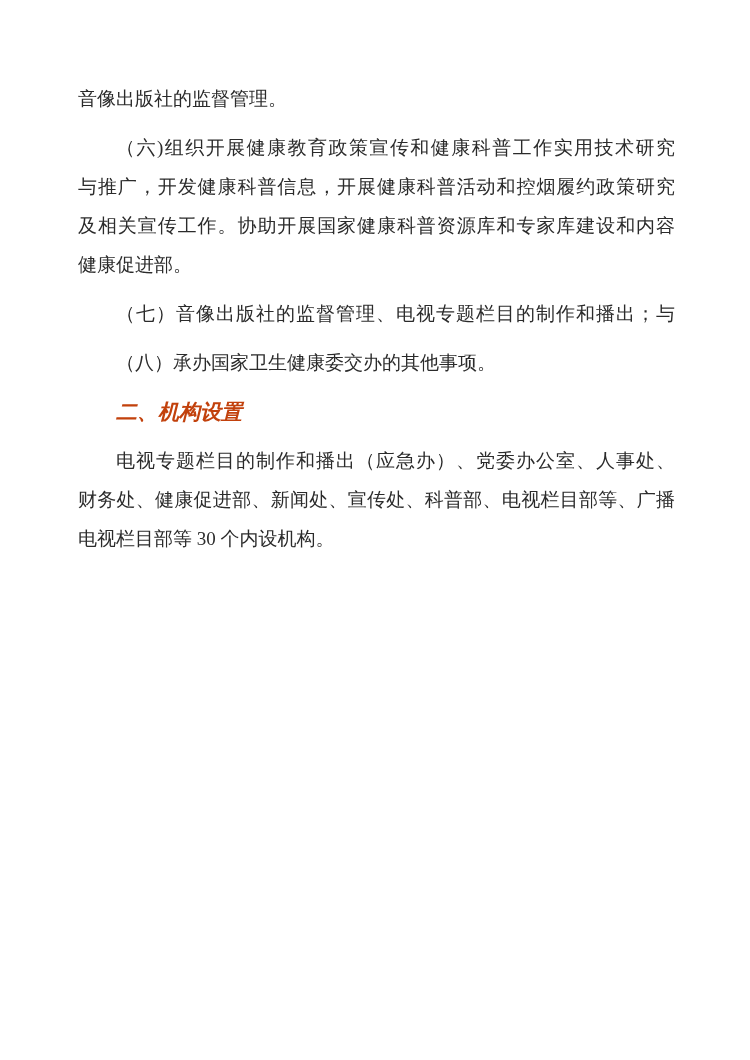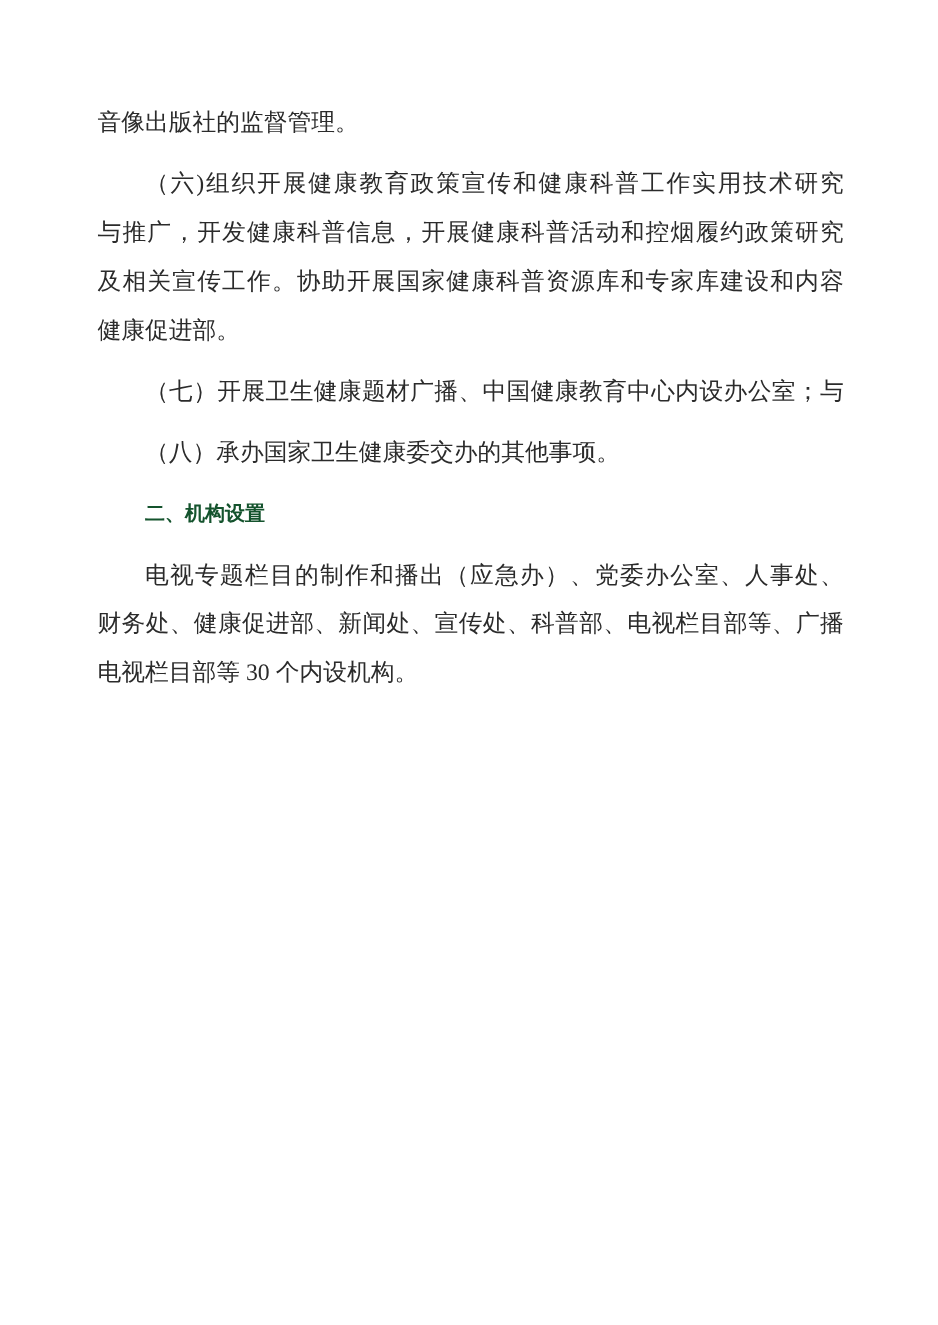--- a/index.html
+++ b/index.html
@@ -39,22 +39,23 @@
     text-align: justify;
     text-align-last: justify;
     text-justify: inter-character;
   }
   .line.indent {
     text-indent: 38px;
   }
   .para.heading .line {
     font-family: "Liberation Sans", sans-serif;
     font-weight: bold;
-    font-size: 16px;
-    color: #14532d;
+    font-size: 21px;
+    color: #c2410c;
+    font-style: italic;
   }
   .footer {
     position: absolute;
     top: 956px;
     left: 0;
     width: 100%;
     text-align: center;
     font-size: 15px;
     color: #333333;
   }
@@ -67,21 +68,21 @@
       <div class="para body">
         <div class="line">音像出版社的监督管理。</div>
       </div>
       <div class="para body">
         <div class="line indent justify">（六)组织开展健康教育政策宣传和健康科普工作实用技术研究</div>
         <div class="line justify">与推广，开发健康科普信息，开展健康科普活动和控烟履约政策研究</div>
         <div class="line justify">及相关宣传工作。协助开展国家健康科普资源库和专家库建设和内容</div>
         <div class="line">健康促进部。</div>
       </div>
       <div class="para body">
-        <div class="line indent justify">（七）开展卫生健康题材广播、中国健康教育中心内设办公室；与</div>
+        <div class="line indent justify">（七）音像出版社的监督管理、电视专题栏目的制作和播出；与</div>
       </div>
       <div class="para body">
         <div class="line indent">（八）承办国家卫生健康委交办的其他事项。</div>
       </div>
       <div class="para heading">
         <div class="line indent">二、机构设置</div>
       </div>
       <div class="para body">
         <div class="line indent justify">电视专题栏目的制作和播出（应急办）、党委办公室、人事处、</div>
         <div class="line justify">财务处、健康促进部、新闻处、宣传处、科普部、电视栏目部等、广播</div>

